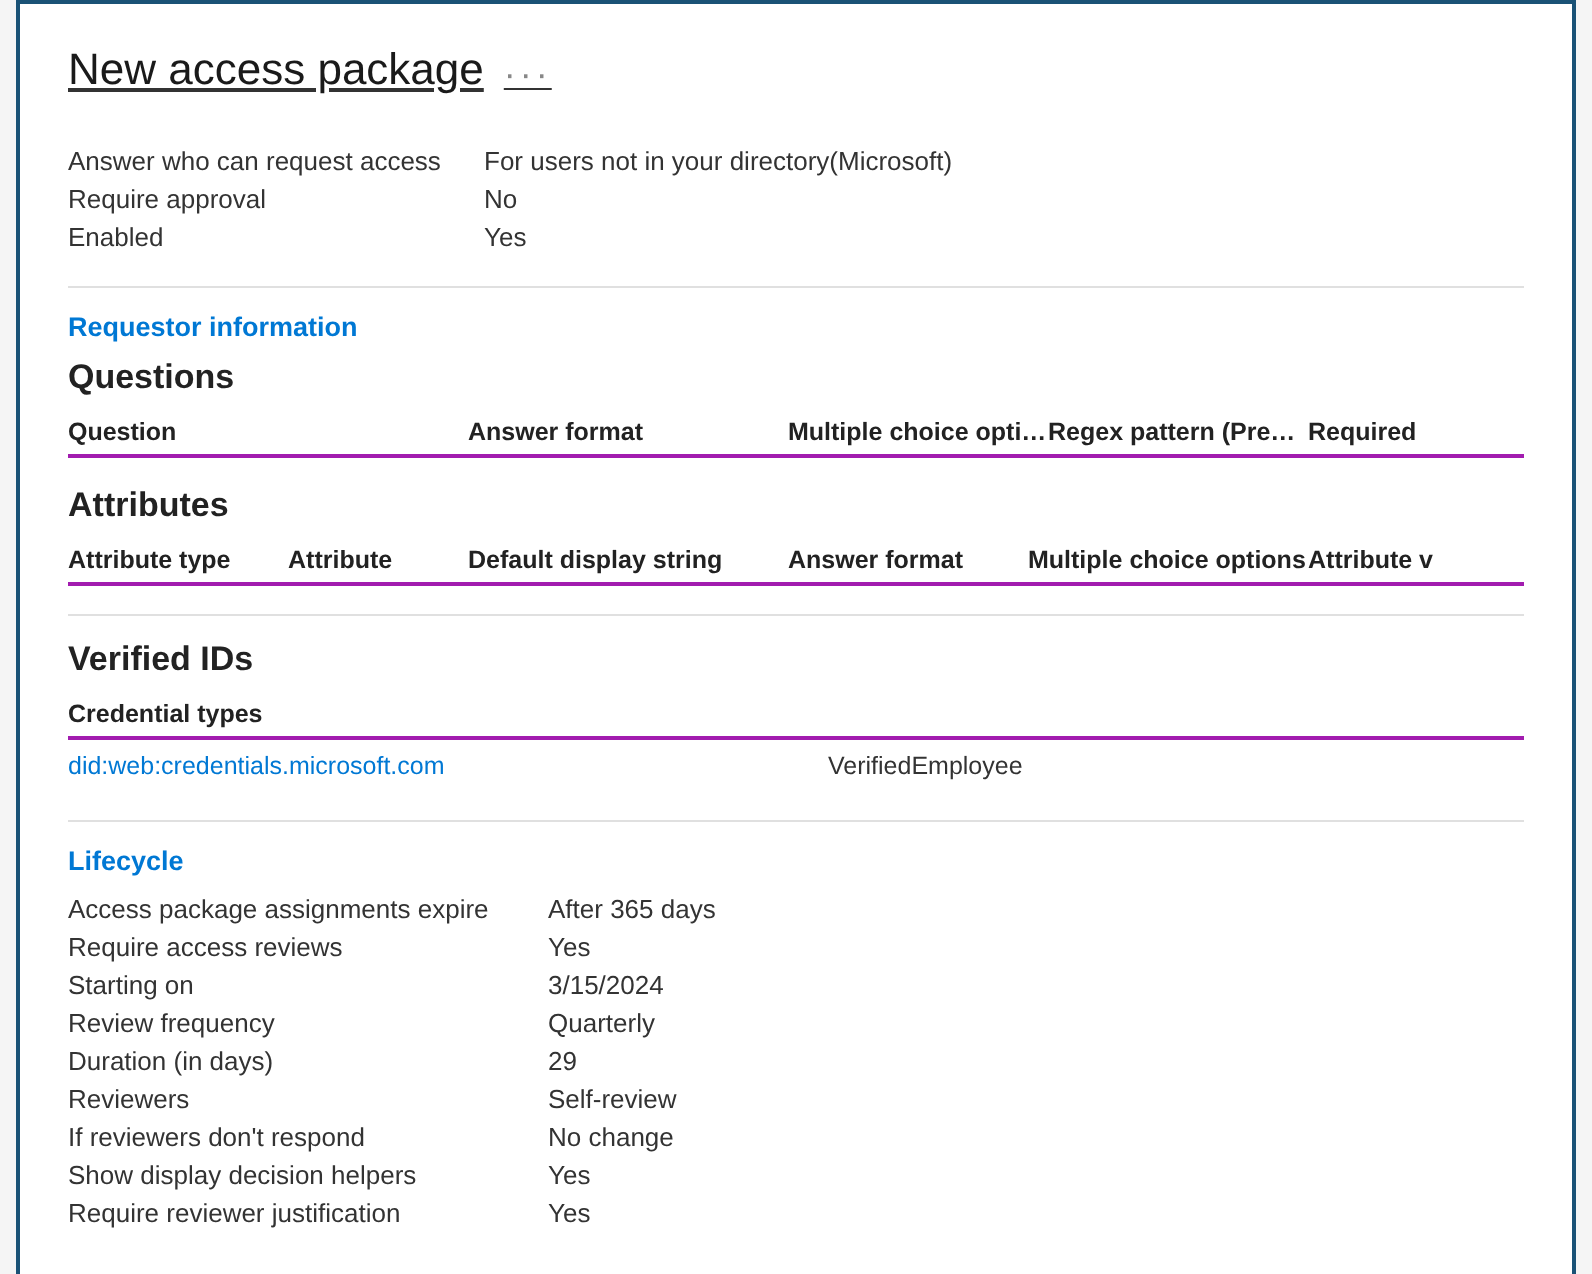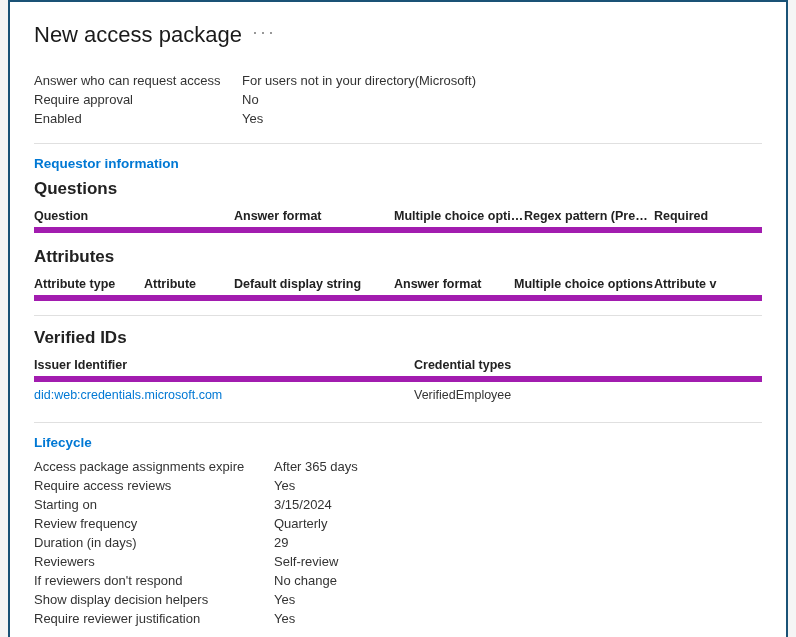--- a/index.html
+++ b/index.html
@@ -16,23 +16,24 @@
     .container {
       background: #fff;
       border: 2px solid #1a5276;
       width: 780px;
       min-height: 620px;
       padding: 20px 24px 24px 24px;
       overflow: hidden;
     }
     .page-title-row {
       display: flex;
-      align-items: flex-start;
+      align-items: flex-end;
       gap: 10px;
       margin-bottom: 24px;
+      text-decoration: underline;
     }
     .page-title {
       font-size: 22px;
       font-weight: 400;
       color: #1a1a1a;
     }
     .ellipsis-menu {
       color: #888;
       font-size: 18px;
       cursor: pointer;
@@ -66,21 +67,21 @@
       margin: 8px 0 12px 0;
     }
     .subsection-title {
       font-weight: 600;
       font-size: 17px;
       margin-bottom: 6px;
       color: #222;
     }
     .table-header {
       display: flex;
-      border-bottom: 6px solid #a21caf;
+      border-bottom: 2px solid #a21caf;
       padding: 4px 0;
       font-weight: 600;
       font-size: 12.5px;
       color: #222;
       margin-bottom: 2px;
     }
     .table-header .col, .table-row-data .col {
       overflow: hidden;
       text-overflow: ellipsis;
       white-space: nowrap;
@@ -171,21 +172,20 @@
         <span class="col col-attrv">Attribute v</span>
       </div>
     </div>
   </div>
 
   <hr class="divider">
 
   <div class="verified-ids-section">
     <div class="subsection-title">Verified IDs</div>
     <div class="table-header verified-table" style="display: flex;">
-      <span class="col col-issuer">Issuer Identifier</span>
       <span class="col col-cred">Credential types</span>
     </div>
     <div class="table-row-data verified-table" style="display: flex; padding: 4px 0;">
       <span class="col col-issuer">
         <a class="link-text" href="#">did:web:credentials.microsoft.com</a>
       </span>
       <span class="col col-cred">VerifiedEmployee</span>
     </div>
   </div>
 

